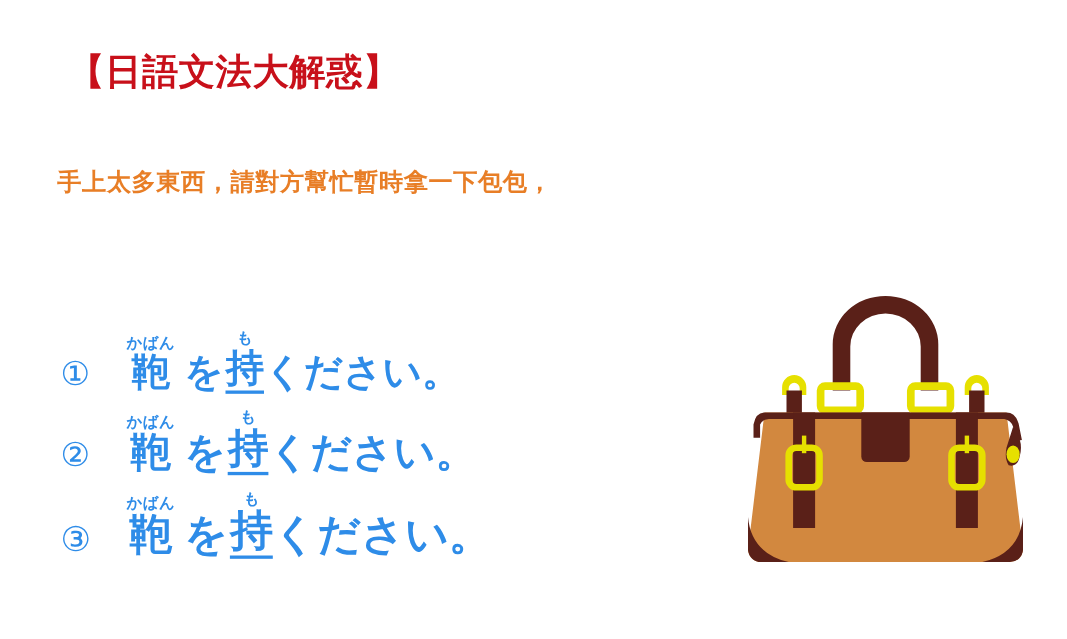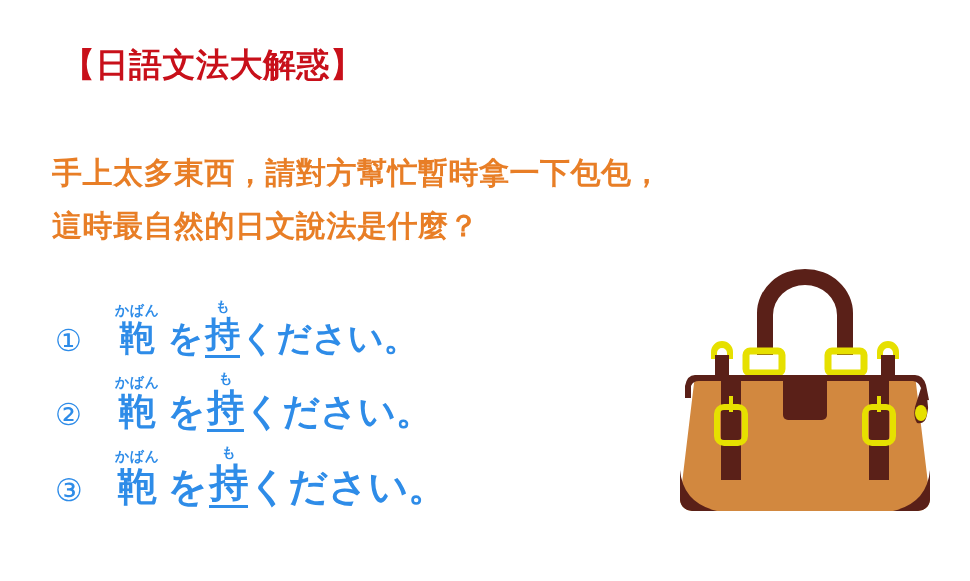--- a/index.html
+++ b/index.html
@@ -12,21 +12,20 @@
     height: 581px;
     overflow: hidden;
     font-family: "Liberation Sans", "DejaVu Sans", sans-serif;
     -webkit-font-smoothing: antialiased;
   }
   .slide {
     position: relative;
     width: 970px;
     height: 581px;
     background: #ffffff;
-    font-family: Liberation Serif, serif;
   }
 
   
   .title {
     position: absolute;
     left: 62px;
     top: 47px;
     font-size: 33px;
     font-weight: bold;
     color: #c8101a;
@@ -36,21 +35,21 @@
   }
 
   
   .question {
     position: absolute;
     left: 52px;
     top: 146px;
     width: 660px;
   }
   .question-line {
-    font-size: 30px;
+    font-size: 22px;
     font-weight: bold;
     color: #e87e26;
     letter-spacing: 0.5px;
     line-height: 1.78;
     white-space: nowrap;
   }
 
   
   .options {
     position: absolute;
@@ -131,21 +130,20 @@
 </style>
 </head>
 <body>
 
 <div class="slide">
 
   <div class="title">【日語文法大解惑】</div>
 
   <div class="question">
     <div class="question-line">手上太多東西，請對方幫忙暫時拿一下包包，</div>
-    <div class="question-line">這時最自然的日文說法是什麼？</div>
   </div>
 
   <div class="options">
 
     <div class="option-row opt1">
       <span class="option-num">①</span>
       <span class="option-text">
         <span class="rb">
           <span class="rt">かばん</span>
           <span class="base">鞄</span>

